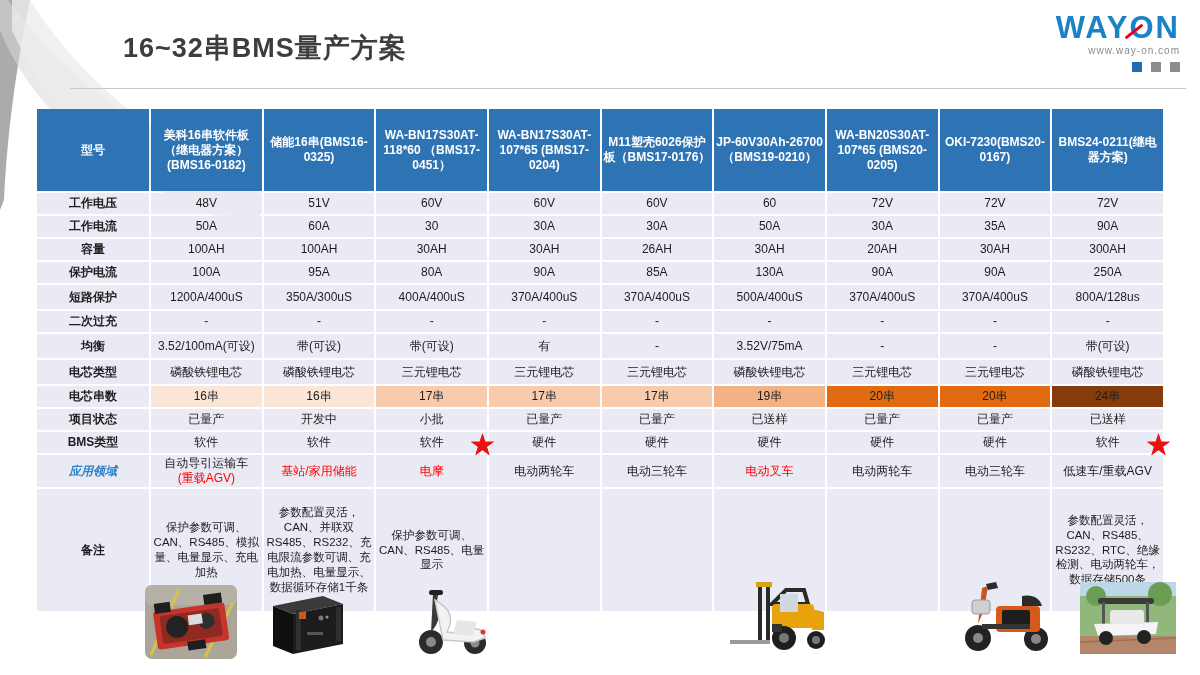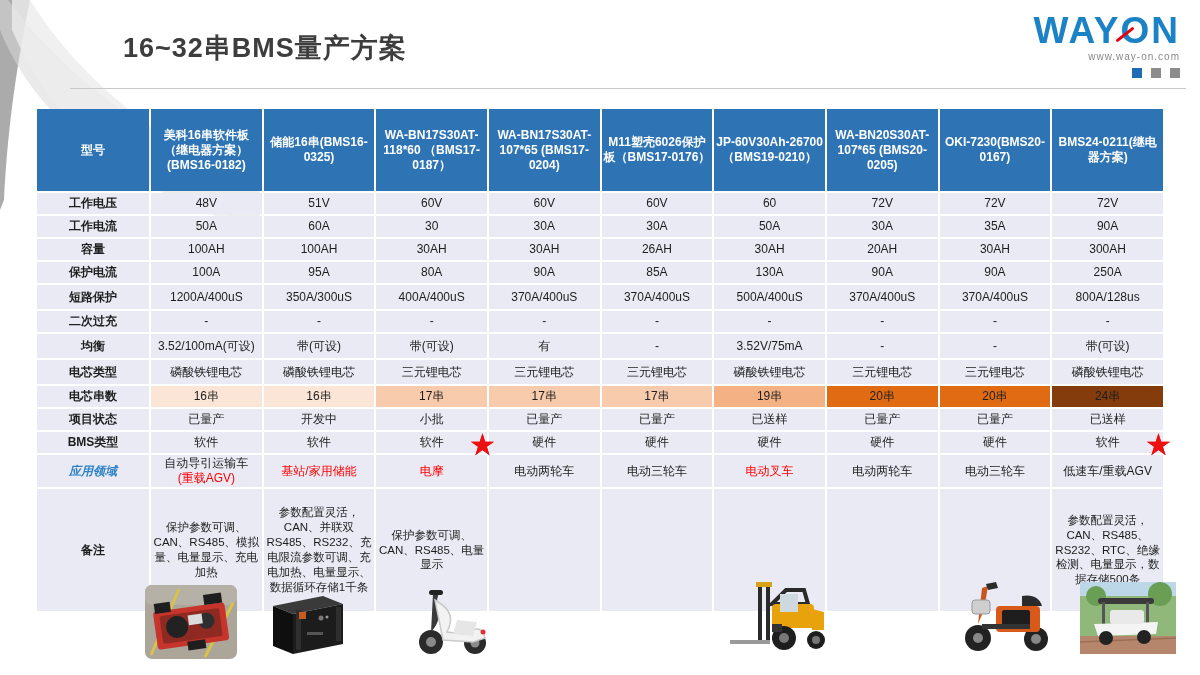--- a/index.html
+++ b/index.html
@@ -10,21 +10,21 @@
   
   .corner-swoosh { position:absolute; top:0; left:0; width:260px; height:250px; pointer-events:none; }
 
   
   .page-title { position:absolute; left:123px; top:30px; font-size:27px; font-weight:700;
                 color:#3d3d3d; letter-spacing:1px; }
   .header-rule { position:absolute; left:70px; right:14px; top:88px; height:1px; background:#c9c9c9; }
 
   
   .logo { position:absolute; top:12px; right:20px; text-align:right; }
-  .logo-text { font-size:37px; font-weight:800; color:#1b82c5; letter-spacing:2px; line-height:1; }
+  .logo-text { font-size:31px; font-weight:800; color:#1b82c5; letter-spacing:2px; line-height:1; }
   .logo-o { position:relative; display:inline-block; }
   .logo-o::after { content:""; position:absolute; width:22px; height:3px; background:#e60012;
                    left:-6px; top:58%; transform:rotate(-38deg); border-radius:2px; }
   .logo-url { font-size:10px; color:#8a8a8a; letter-spacing:1px; margin-top:2px; }
   .logo-squares { display:flex; justify-content:flex-end; gap:9px; margin-top:6px; }
   .logo-squares span { width:10px; height:10px; display:inline-block; }
 
   
   table.bms { position:absolute; left:35px; top:107px; width:1130px;
               border-collapse:separate; border-spacing:2px; table-layout:fixed; }
@@ -76,21 +76,21 @@
 
   <table class="bms">
     <colgroup>
         <col class="label-col">
       </colgroup>
     <thead>
       <tr id="product-header-row">
         <th>型号</th>
       <th>美科16串软件板（继电器方案）(BMS16-0182)</th>
           <th>储能16串(BMS16-0325)</th>
-          <th>WA-BN17S30AT-118*60 （BMS17-0187）</th>
+          <th>WA-BN17S30AT-118*60 （BMS17-0451）</th>
           <th>WA-BN17S30AT-107*65 (BMS17-0204)</th>
           <th>M11塑壳6026保护板（BMS17-0176）</th>
           <th>JP-60V30Ah-26700（BMS19-0210）</th>
           <th>WA-BN20S30AT-107*65 (BMS20-0205)</th>
           <th>OKI-7230(BMS20-0167)</th>
           <th>BMS24-0211(继电器方案)</th>
         </tr>
     </thead>
     <tbody id="table-body">
         <tr>
@@ -240,21 +240,21 @@
         <tr class="remark-row">
           <th>备注</th>
           <td>保护参数可调、CAN、RS485、模拟量、电量显示、充电加热</td>
           <td>参数配置灵活，CAN、并联双RS485、RS232、充电限流参数可调、充电加热、电量显示、数据循环存储1千条</td>
           <td>保护参数可调、CAN、RS485、电量显示</td>
           <td></td>
           <td></td>
           <td></td>
           <td></td>
           <td></td>
-          <td>参数配置灵活，CAN、RS485、RS232、RTC、绝缘检测、电量显示，数据存储500条</td>
+          <td>参数配置灵活，CAN、RS485、RS232、RTC、绝缘检测、电动两轮车，数据存储500条</td>
         </tr>
       </tbody>
   </table>
 
   <div class="photo" style="left:145px; top:585px;">
     <svg width="92" height="74" viewBox="0 0 92 74">
       <rect x="0" y="0" width="92" height="74" rx="7" fill="#aba59a"></rect>
       <rect x="0" y="0" width="92" height="20" rx="7" fill="#b6b1a6"></rect>
       <line x1="6" y1="70" x2="34" y2="4" stroke="#d8c24a" stroke-width="3"></line>
       <line x1="60" y1="72" x2="88" y2="18" stroke="#d8c24a" stroke-width="3"></line>

